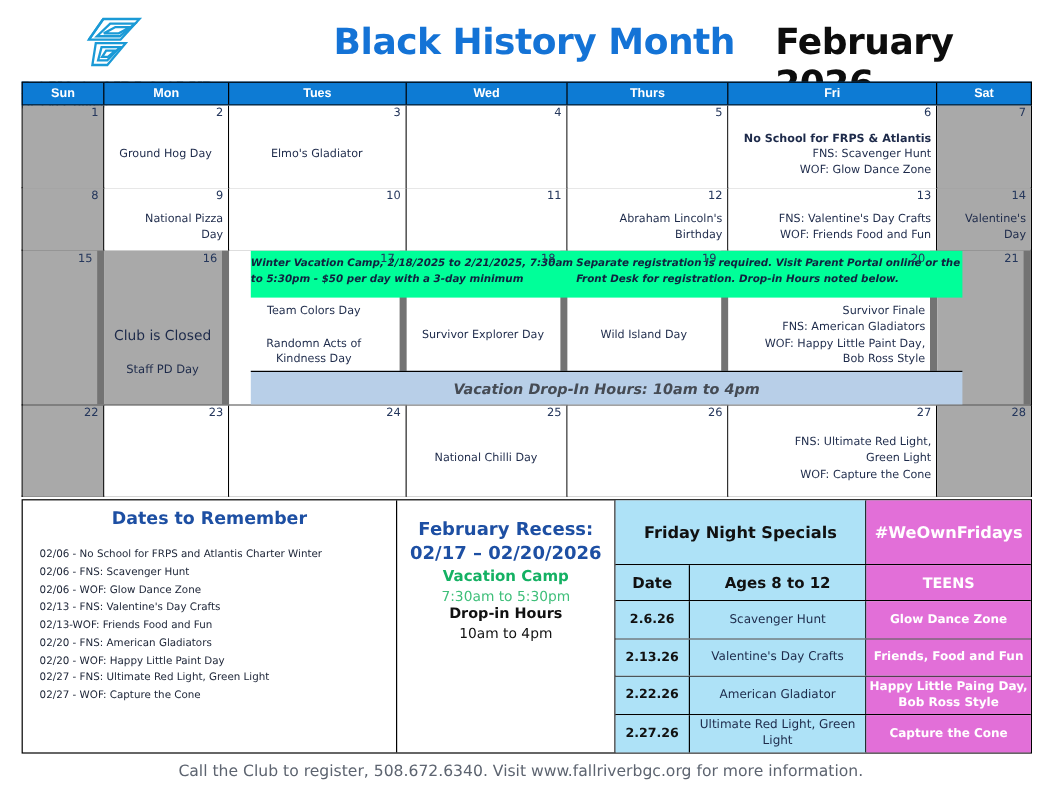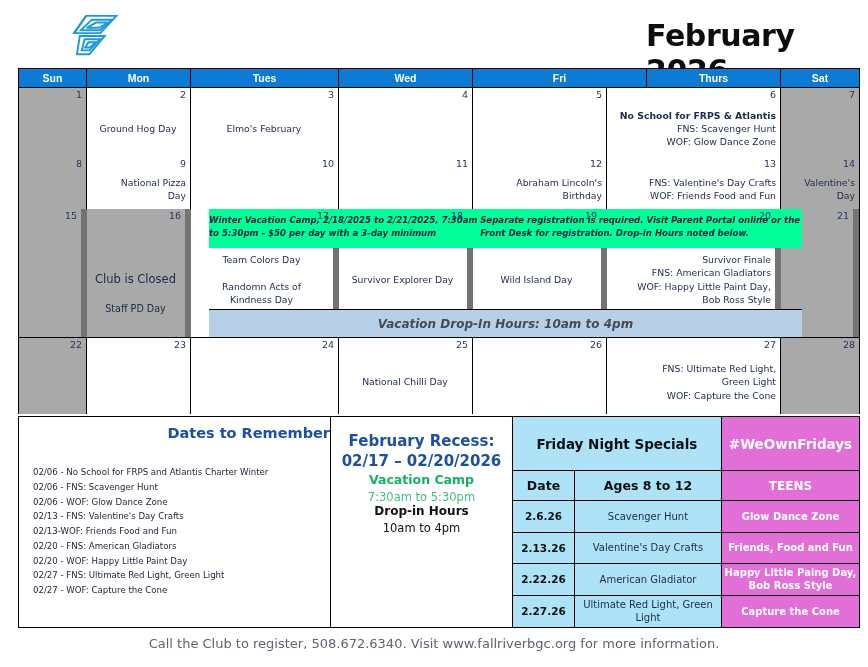--- a/index.html
+++ b/index.html
@@ -97,22 +97,22 @@
     font-family:"DejaVu Sans",sans-serif;
   }
   .w3num{position:absolute;top:1px;right:4px;font-size:9.5px;color:#25375c;z-index:3;
          font-family:"DejaVu Sans",sans-serif;}
 
   
   .bottom{position:absolute;left:18px;top:416px;width:842px;height:212px;
           display:flex;box-sizing:border-box;border:1px solid #000;background:#fff;}
   .panel-dates{width:312px;box-sizing:border-box;border-right:1px solid #000;padding:8px 0 0 0;}
   .dates-title{
-    text-align:right;font-size:14.5px;font-weight:bold;color:#1d4fa3;
-    font-family:"DejaVu Sans",sans-serif;margin-bottom:24px;
+    text-align:center;font-size:14.5px;font-weight:bold;color:#1d4fa3;
+    font-family:"DejaVu Sans",sans-serif;margin-bottom:14px;
   }
   .dates-list{padding-left:14px;}
   .dates-list div{font-size:8.6px;line-height:1.72;color:#20283a;font-family:"DejaVu Sans",sans-serif;}
 
   .panel-recess{width:182px;box-sizing:border-box;border-right:1px solid #000;
                 padding-top:14px;text-align:center;}
   .recess-t1{font-size:15px;font-weight:bold;color:#1d4fa3;line-height:1.35;font-family:"DejaVu Sans",sans-serif;}
   .recess-t2{font-size:15px;font-weight:bold;color:#1d4fa3;line-height:1.35;font-family:"DejaVu Sans",sans-serif;}
   .recess-vc{font-size:12.5px;font-weight:bold;color:#14b163;font-family:"DejaVu Sans",sans-serif;}
   .recess-vch{font-size:11.5px;color:#3fbf7a;margin-top:3px;font-family:"DejaVu Sans",sans-serif;}
@@ -165,49 +165,50 @@
           <path d="M30 57 L62 57 L40 80 L24 80 Z"></path>
           <path d="M38 63 L54 63 L41 74 L31 74 Z"></path>
         </g>
         <path d="M8 44 L33 8" stroke="#1b9ad6" stroke-width="4" fill="none"></path>
       </svg>
       <div class="logo-text">
         <div class="logo-line1">BOYS &amp; GIRLS CLUB</div>
         <div class="logo-line2">OF FALL RIVER</div>
       </div>
     </div>
+    <div class="title-main">Black History Month</div>
     <div class="title-month">February 2026</div>
   </div>
 
   <div class="cal">
     <div class="dow-row" id="dow-row">
         <div class="dow" style="width: 68px;">Sun</div>
         <div class="dow" style="width: 104px;">Mon</div>
         <div class="dow" style="width: 148px;">Tues</div>
         <div class="dow" style="width: 134px;">Wed</div>
+        <div class="dow" style="width: 134px;">Thurs</div>
         <div class="dow" style="width: 174px;">Fri</div>
-        <div class="dow" style="width: 134px;">Thurs</div>
         <div class="dow" style="width: 78px;">Sat</div>
       </div>
     <div id="weeks-host">
         <div class="wk" style="height: 69px;">
           <div class="cell off" style="width: 68px; height: 69px;">
             <div class="daynum">1</div>
             <div class="cellbody right"></div>
           </div>
           <div class="cell" style="width: 104px; height: 69px;">
             <div class="daynum">2</div>
             <div class="cellbody center">
               <div>Ground Hog Day</div>
             </div>
           </div>
           <div class="cell" style="width: 148px; height: 69px;">
             <div class="daynum">3</div>
             <div class="cellbody center">
-              <div>Elmo's February</div>
+              <div>Elmo's Gladiator</div>
             </div>
           </div>
           <div class="cell" style="width: 134px; height: 69px;">
             <div class="daynum">4</div>
             <div class="cellbody right"></div>
           </div>
           <div class="cell" style="width: 134px; height: 69px;">
             <div class="daynum">5</div>
             <div class="cellbody right"></div>
           </div>

